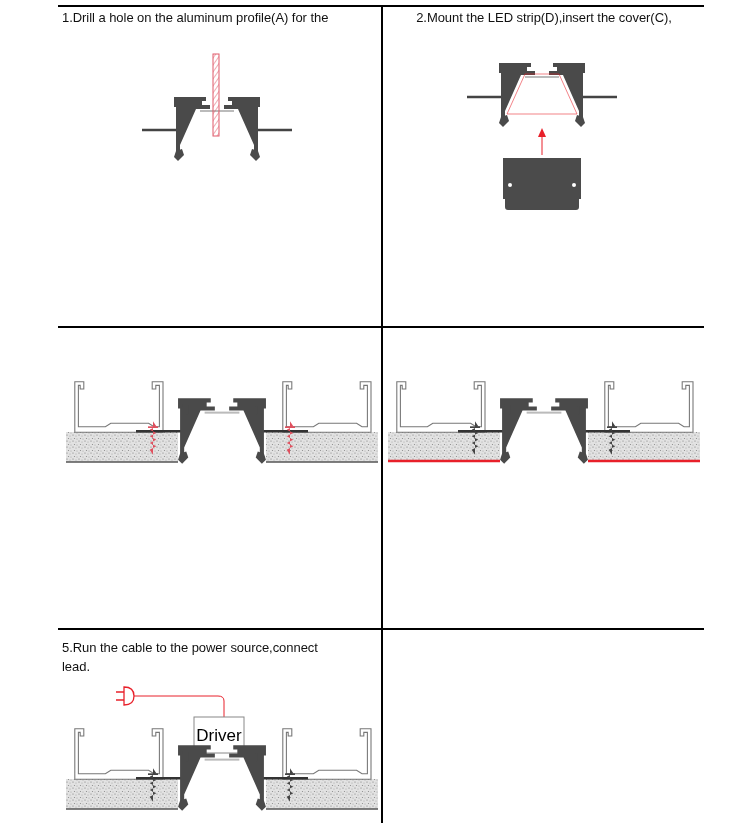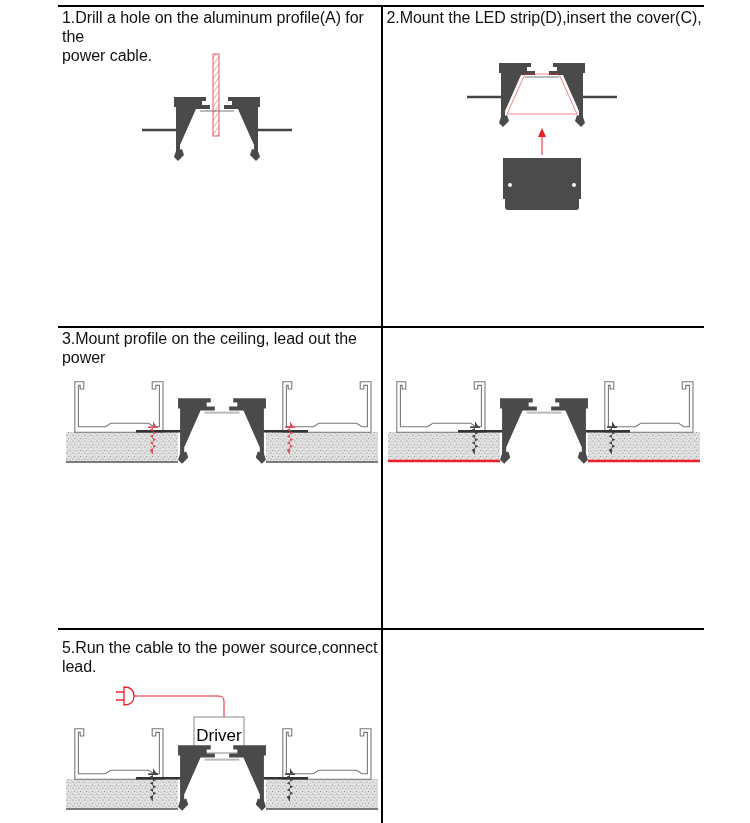--- a/index.html
+++ b/index.html
@@ -1,21 +1,21 @@
 <!DOCTYPE html>
 <html><head>
 <meta charset="utf-8">
 <style>
   html, body { margin: 0; padding: 0; background: #ffffff; }
   body { width: 750px; height: 823px; position: relative; overflow: hidden;
          font-family: "Liberation Sans", sans-serif; color: #111; }
   .hline { position: absolute; height: 2px; background: #000; left: 58px; width: 646px; }
   .vline { position: absolute; width: 2px; background: #000; left: 381px; top: 5px; height: 818px; }
   .cell { position: absolute; }
-  .caption { position: absolute; font-size: 16px; line-height: 19px; letter-spacing: -0.05px; }
+  .caption { position: absolute; font-size: 13px; line-height: 19px; letter-spacing: -0.05px; }
   .fig { position: absolute; }
   svg { display: block; overflow: visible; }
   .driver-label { font-family: "Liberation Sans", sans-serif; font-size: 17px; font-weight: normal; }
 </style>
 </head>
 <body>
 
 <svg width="0" height="0" style="position:absolute">
   <defs>
     <pattern id="speckle" width="6" height="6" patternUnits="userSpaceOnUse">
@@ -56,21 +56,20 @@
 </svg>
 
 <div class="hline" style="top:5px;"></div>
 <div class="hline" style="top:326px;"></div>
 <div class="hline" style="top:628px;"></div>
 <div class="vline"></div>
 
 <div class="cell" style="left:60px;top:7px;width:320px;height:318px;">
   <div class="caption" style="left:2px;top:1px;width:320px;">
     <div>1.Drill a hole on the aluminum profile(A) for the</div>
-    <div>power cable.</div>
   </div>
   <div class="fig" style="left:82px;top:40px;">
     <svg width="150" height="115" viewBox="0 0 150 115">
 
       <line x1="0" y1="83" x2="44" y2="83" stroke="#444" stroke-width="2.5"></line>
       <line x1="106" y1="83" x2="150" y2="83" stroke="#444" stroke-width="2.5"></line>
       <use href="#profile" x="30" y="48" width="90" height="66"></use>
 
       <g>
         <rect x="71" y="7" width="6" height="82" fill="url(#hatch)" stroke="#e05a6a" stroke-width="1"></rect>
@@ -100,21 +99,20 @@
         <path d="M36 101 H114 V142 H112 V150 Q112 153 109 153 H41 Q38 153 38 150 V142 H36 Z" fill="#4b4b4b"></path>
         <circle cx="43" cy="128" r="2" fill="#fff"></circle>
         <circle cx="107" cy="128" r="2" fill="#fff"></circle>
       </g>
     </svg>
   </div>
 </div>
 
 <div class="cell" style="left:60px;top:328px;width:320px;height:298px;">
   <div class="caption" style="left:2px;top:1px;width:320px;">
-    <div>3.Mount profile on the ceiling, lead out the power</div>
   </div>
   <div class="fig" style="left:6px;top:52px;">
     <svg width="312" height="86" viewBox="0 0 312 86">
       <rect x="0" y="52" width="312" height="30" fill="url(#speckle)"></rect>
       <line x1="0" y1="82" x2="312" y2="82" stroke="#555" stroke-width="1.5"></line>
       <rect x="112" y="52" width="88" height="32" fill="#fff"></rect>
       <use href="#stud" x="2" y="0" width="100" height="54"></use>
       <use href="#stud" x="210" y="0" width="100" height="54"></use>
       <rect x="70" y="50" width="46" height="2.5" fill="#333"></rect>
       <rect x="196" y="50" width="46" height="2.5" fill="#333"></rect>

